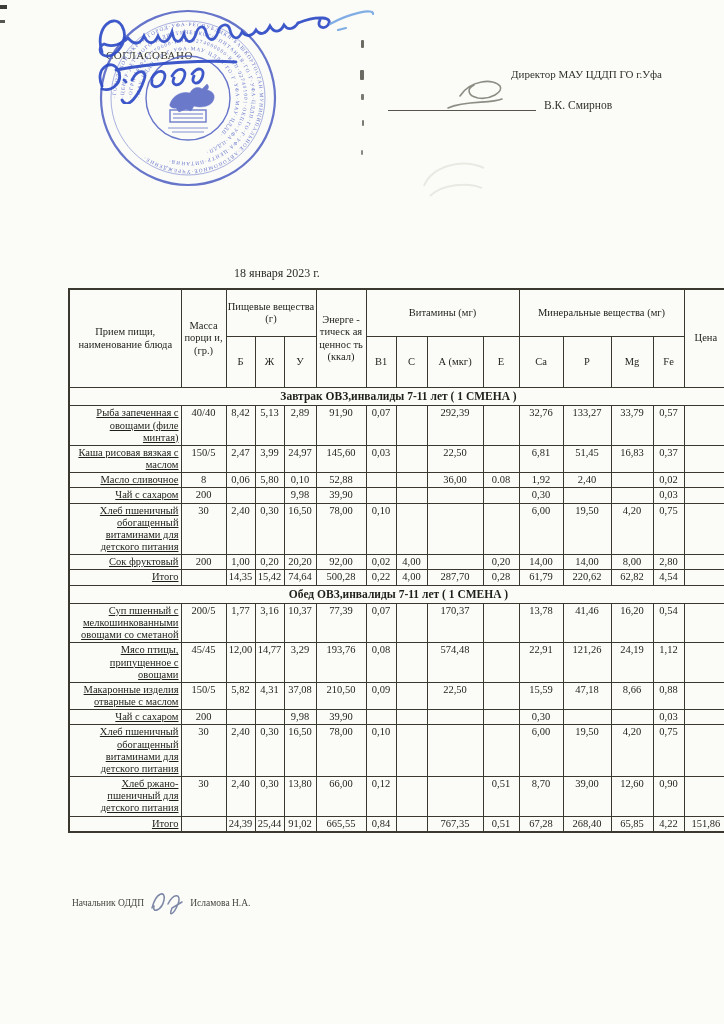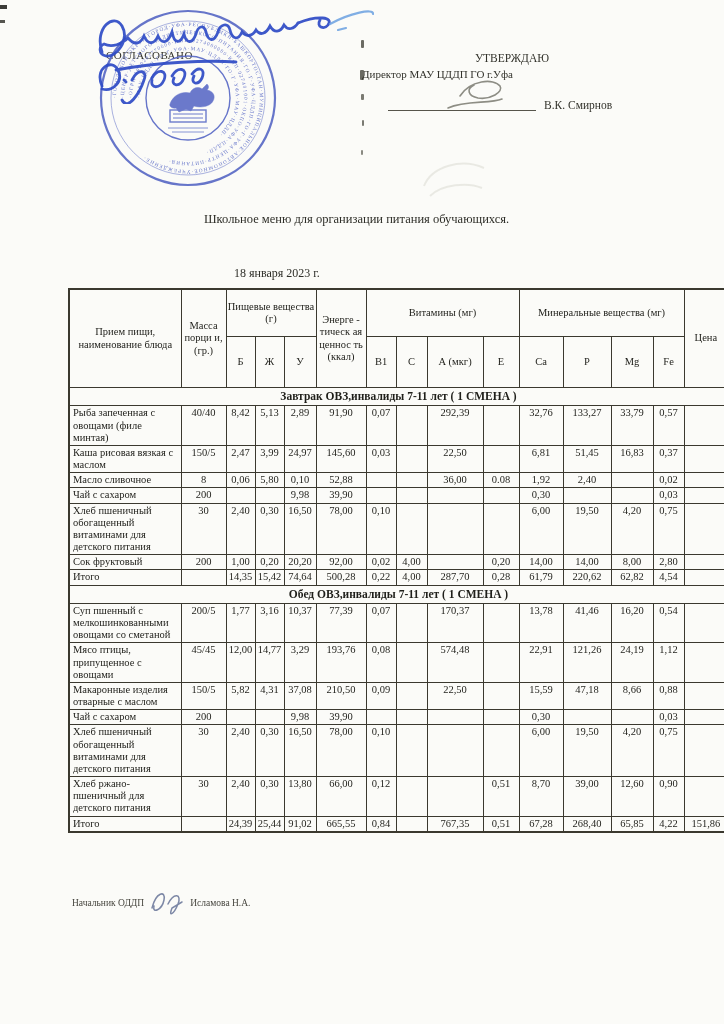--- a/index.html
+++ b/index.html
@@ -5,38 +5,38 @@
   html,body{margin:0;padding:0;background:#d8d8d4;}
   .page{position:relative;width:724px;height:1024px;background:#fbfbf8;overflow:hidden;
         font-family:"Liberation Serif", serif;color:#23231f;}
   .abs{position:absolute;}
   
   .sogl{left:106px;top:49px;font-size:11px;letter-spacing:.5px;color:#33332c;}
   .stamp{left:98px;top:8px;opacity:.92;}
   .sig{left:86px;top:4px;}
   .sig2{left:88px;top:56px;}
   .appr-title{left:372px;top:52px;width:280px;text-align:center;font-size:11.5px;color:#33332c;}
-  .appr-sub{left:362px;top:68px;width:300px;text-align:left;font-size:11px;color:#33332c;}
+  .appr-sub{left:362px;top:68px;width:300px;text-align:right;font-size:11px;color:#33332c;}
   .pen-squiggle{left:438px;top:76px;}
   .sign-line{left:388px;top:96px;width:148px;height:14px;border-bottom:1.5px solid #56544b;}
   .signer{left:544px;top:99px;font-size:11.5px;color:#33332c;text-align:center;}
   .ghost{left:412px;top:138px;opacity:.5;}
   .edge-marks{left:0;top:0;}
   
   .doc-title{left:204px;top:212px;font-size:12.5px;color:#2e2e28;}
   .doc-date{left:234px;top:266px;font-size:12px;color:#2e2e28;}
   
   .menu-table{position:absolute;left:68px;top:288px;width:622px;border-collapse:collapse;
               table-layout:fixed;font-size:10.5px;line-height:1.16;color:#1f1f1a;}
   .menu-table th,.menu-table td{border:1px solid #3b392f;padding:1px 2px;text-align:center;
               vertical-align:top;overflow:hidden;}
   .menu-table th{font-weight:normal;vertical-align:middle;padding:2px 1px;}
   .menu-table thead tr:last-child th{height:46px;}
   .menu-table thead tr:first-child th{height:42px;}
-  .menu-table td.dish{text-align:left;padding:1px 2px 1px 3px;}
+  .menu-table td.dish{text-align:right;padding:1px 2px 1px 3px;text-decoration:underline;}
   .menu-table tr.section-row td{font-weight:bold;font-size:11.5px;padding:2px;vertical-align:middle;}
   table.menu-table{border:2px solid #3b392f;}
   
   .footer{left:72px;top:888px;display:flex;align-items:center;font-size:9.5px;color:#47463f;}
   .footer .nm{margin-left:0;}
 </style>
 </head>
 <body>
 
 <div class="page">
@@ -89,35 +89,33 @@
     </g>
     <path d="M244,20 C264,9 288,4 287,10 M252,26 l8,-2" fill="none" stroke="#6aa0e0" stroke-width="2.2" stroke-linecap="round" opacity="0.85"></path>
   </svg>
   <svg class="abs sig2" width="180" height="48" viewBox="0 0 180 48">
     <g fill="none" stroke="#2e4bc6" stroke-width="2.8" stroke-linecap="round" opacity="0.92">
       <path d="M14,30 C6,12 24,2 30,14 C36,26 24,36 14,33 M36,24 l2,2 M44,24 C50,12 60,14 56,24 C52,36 40,56 34,44 M64,22 C70,12 80,14 76,24 C72,33 62,33 64,24 M84,20 C90,10 100,12 96,22 C92,32 82,30 86,22 M104,18 C110,10 118,12 114,22 C110,30 102,28 106,20"></path>
       <path d="M28,14 C70,6 120,4 148,6"></path>
     </g>
   </svg>
 
-  <div class="abs appr-title">УТВЕРЖДАЮ</div>
   <div class="abs appr-sub">Директор МАУ ЦДДП ГО г.Уфа</div>
   <svg class="abs pen-squiggle" width="100" height="42" viewBox="0 0 100 42">
     <g fill="none" stroke="#8d8d84" stroke-width="1.6" stroke-linecap="round">
       <path d="M22,20 C32,4 56,2 62,10 C66,16 52,24 40,22 C30,20 28,13 36,9"></path>
       <path d="M10,32 C28,24 52,28 64,23"></path>
     </g>
   </svg>
   <div class="abs sign-line"></div>
   <div class="abs signer">В.К. Смирнов</div>
   <svg class="abs ghost" width="90" height="70" viewBox="0 0 90 70">
     <path d="M12,48 C20,28 50,20 72,30 M18,58 C30,46 56,44 70,50" fill="none" stroke="#d9d9d0" stroke-width="2"></path>
   </svg>
 
-  <div class="abs doc-title">Школьное меню для организации питания обучающихся.</div>
   <div class="abs doc-date">18 января 2023 г.</div>
 
   <table class="menu-table">
     <colgroup>
       <col style="width:112px">
         <col style="width:45px">
         <col style="width:29px">
         <col style="width:29px">
       <col style="width:32px">
         <col style="width:50px">

